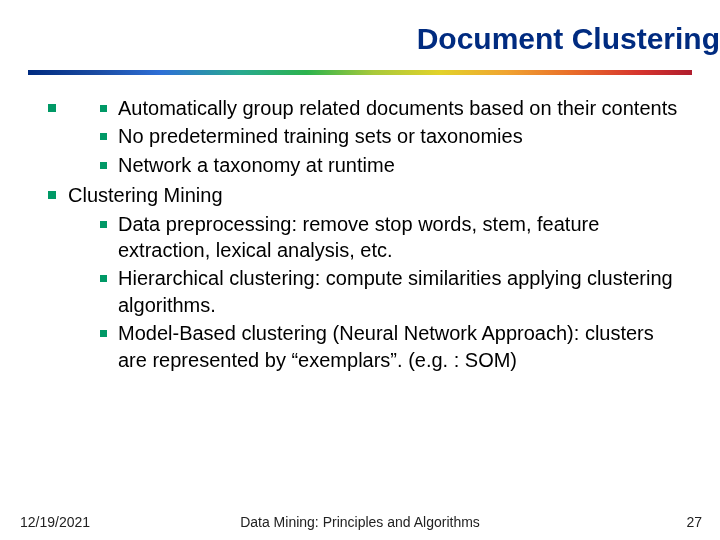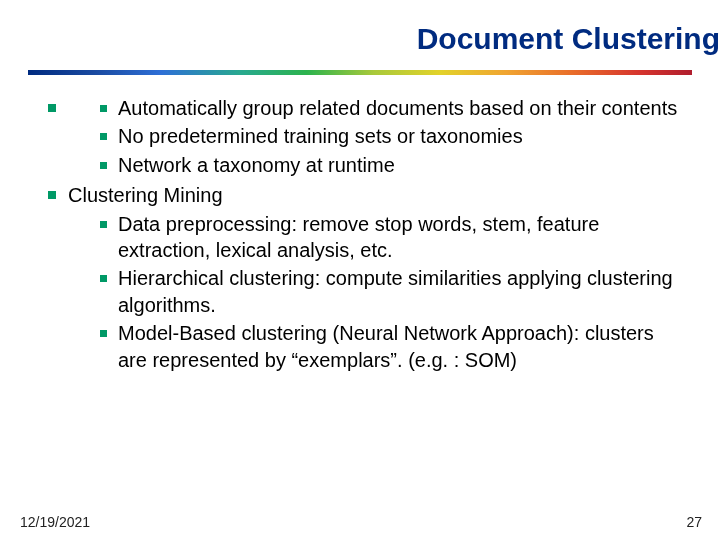--- a/index.html
+++ b/index.html
@@ -127,16 +127,17 @@
           <li>Data preprocessing: remove stop words, stem, feature extraction, lexical analysis, etc.</li>
           <li>Hierarchical clustering: compute similarities applying clustering algorithms.</li>
           <li>Model-Based clustering (Neural Network Approach): clusters are represented by “exemplars”. (e.g. : SOM)</li>
         </ul>
       </li>
     </ul>
   </div>
 
   <div class="footer">
     <span class="f-date">12/19/2021</span>
+    <span class="f-center">Data Mining: Principles and Algorithms</span>
     <span class="f-page">27</span>
   </div>
 
 </div>
 
 </body></html>

